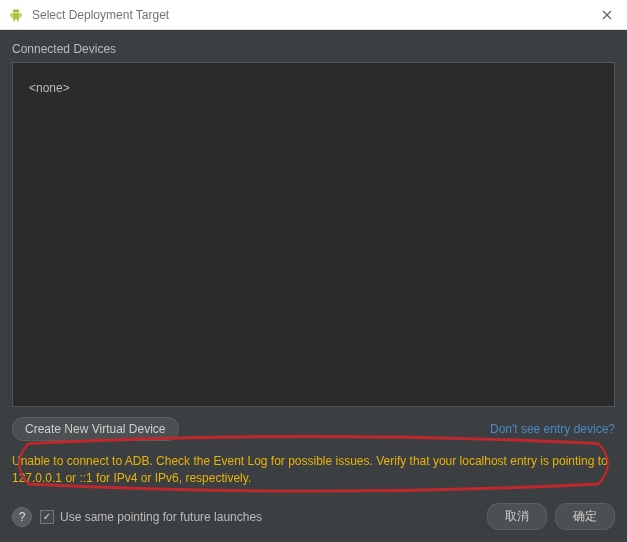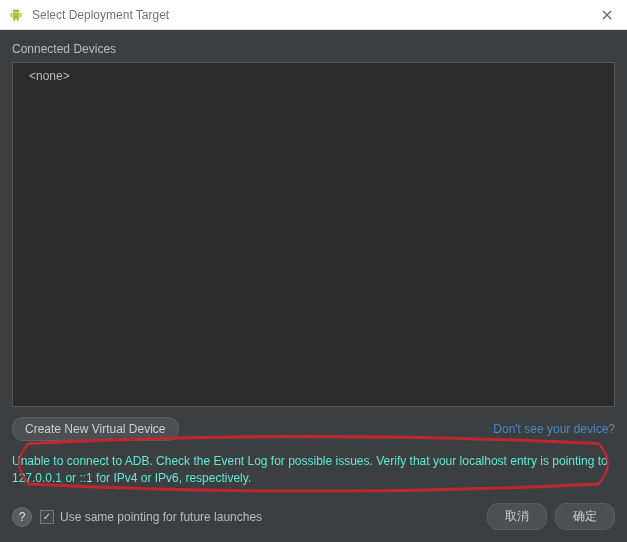--- a/index.html
+++ b/index.html
@@ -49,21 +49,21 @@
     }
     .panel-label {
       font-size: 12px;
       color: #bbbbbb;
       margin-bottom: 6px;
     }
     .device-list {
       background: #2b2b2b;
       border: 1px solid #555;
       flex: 1;
-      padding: 4px 12px;
+      padding: 16px 12px;
       color: #aaa;
       font-size: 12px;
       min-height: 300px;
     }
     .device-none {
       padding-top: 2px;
       padding-left: 4px;
       color: #bbb;
     }
     .row-btns {
@@ -80,21 +80,21 @@
       font-size: 12px;
       cursor: pointer;
       border-radius: 11px;
     }
     .link {
       color: #4a88c7;
       font-size: 12px;
       cursor: pointer;
     }
     .error-msg {
-      color: #5eead4;
+      color: #eab308;
       font-size: 12px;
       margin-top: 10px;
       line-height: 1.4;
     }
     .error-wrap {
       position: relative;
       padding: 2px 0;
     }
     .error-wrap svg.ring {
       position: absolute;
@@ -182,21 +182,21 @@
 </div>
 
 <div class="content">
   <div class="panel-label">Connected Devices</div>
   <div class="device-list">
     <div class="device-none">&lt;none&gt;</div>
   </div>
 
   <div class="row-btns">
     <button class="btn">Create New Virtual Device</button>
-    <span class="link">Don't see your device?</span>
+    <span class="link">Don't see entry device?</span>
   </div>
 
   <div class="error-wrap">
     <div class="error-msg">Unable to connect to ADB. Check the Event Log for possible issues. Verify that your localhost entry is pointing to 127.0.0.1 or ::1 for IPv4 or IPv6, respectively.</div>
     <svg class="ring" viewBox="0 0 600 40" preserveAspectRatio="none">
       <path d="M 20 6 Q 300 -4 580 6 Q 598 20 580 34 Q 300 44 20 34 Q 2 20 20 6 Z" fill="none" stroke="#c1272d" stroke-width="2"></path>
     </svg>
   </div>
 
   <div class="footer">

